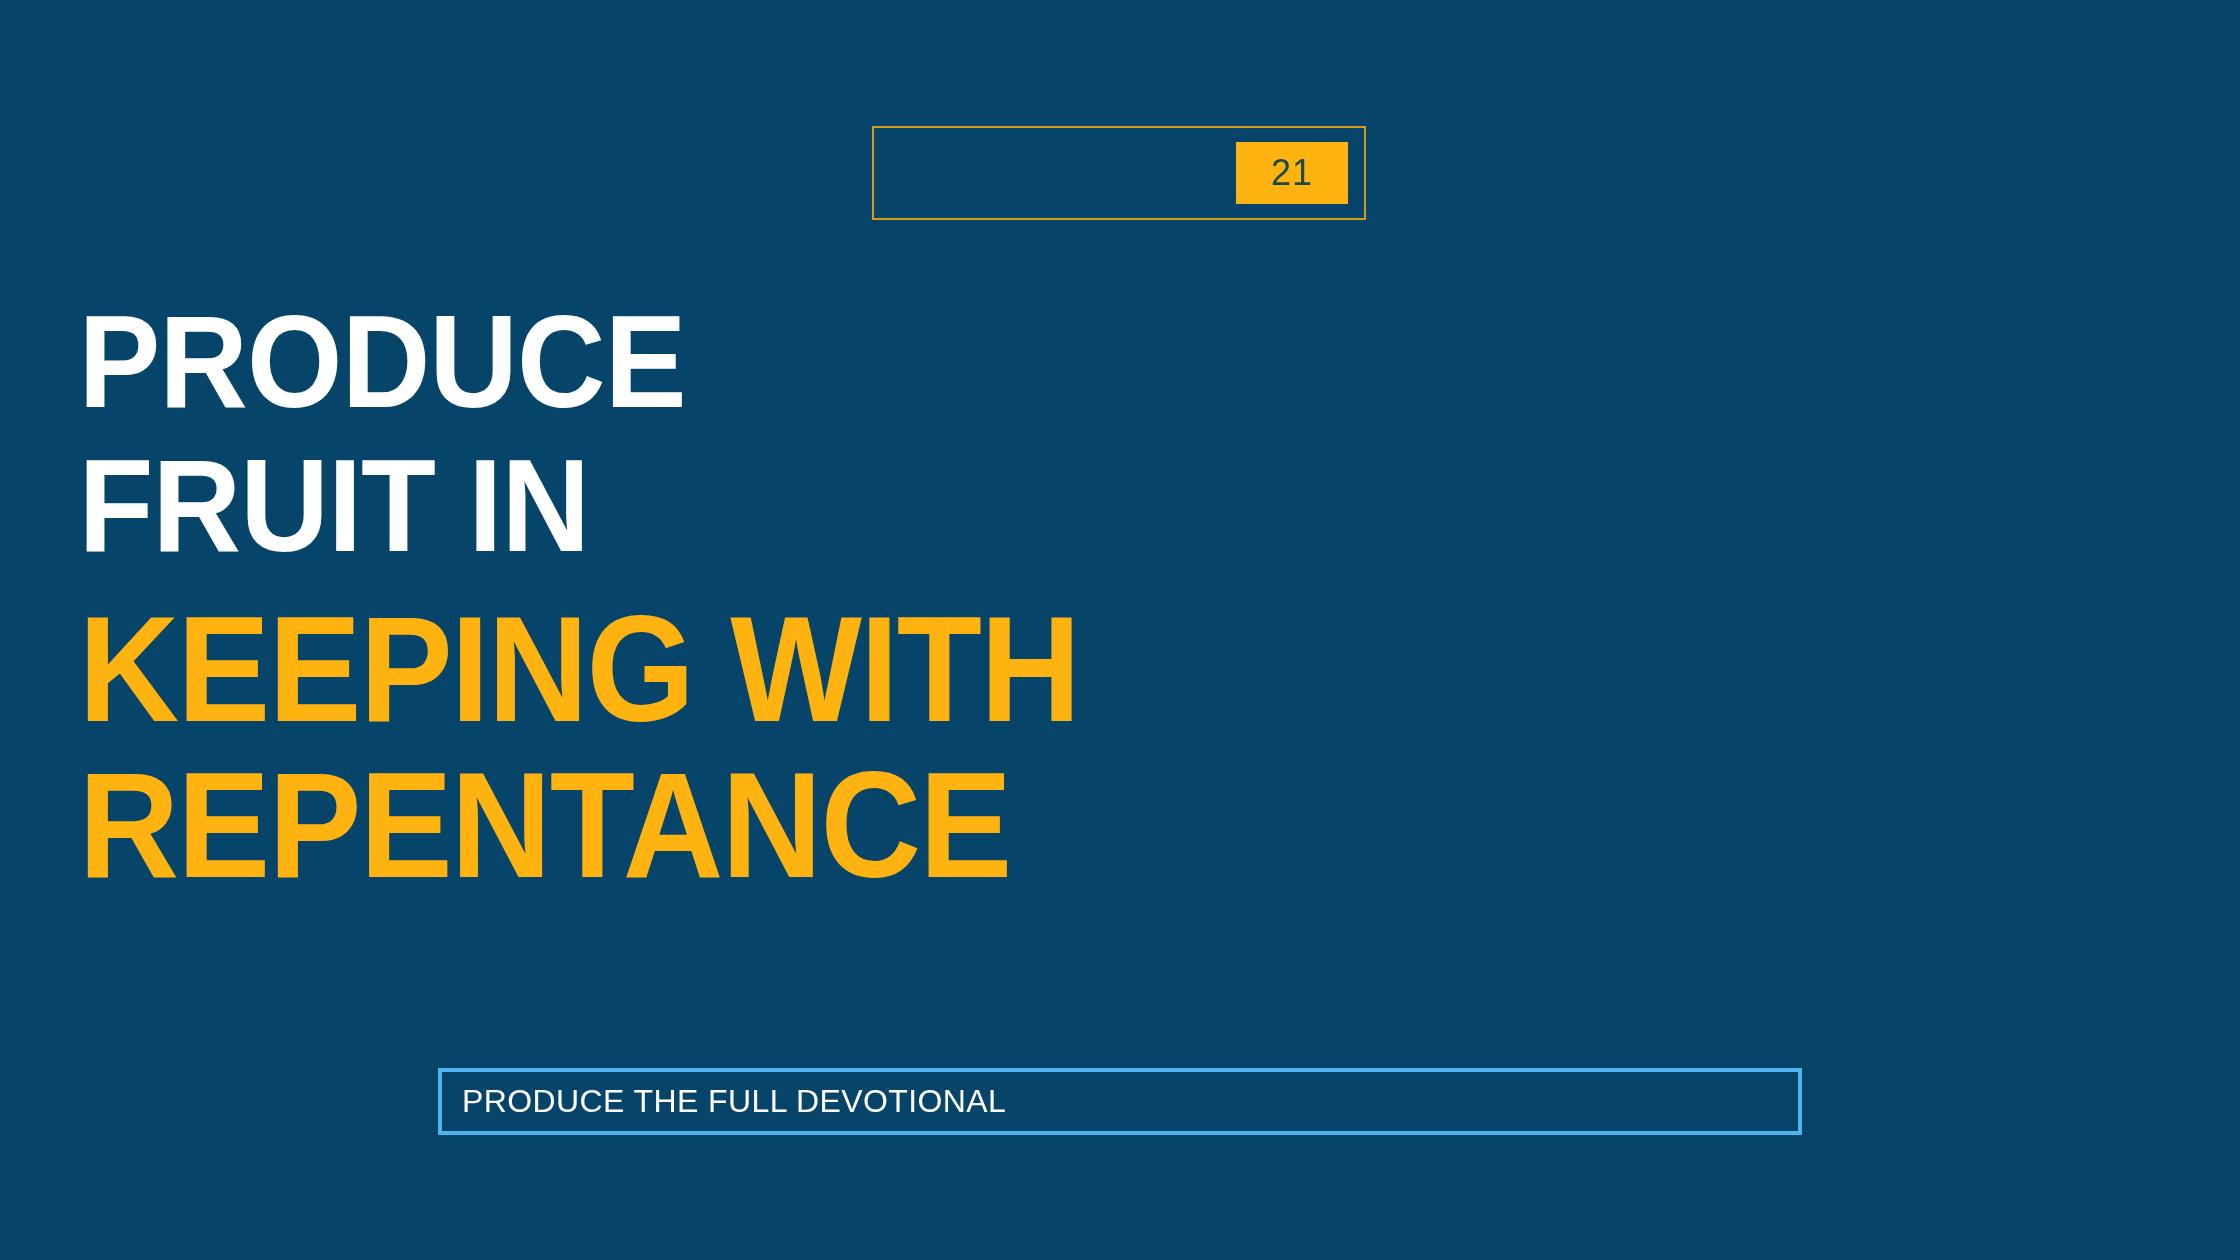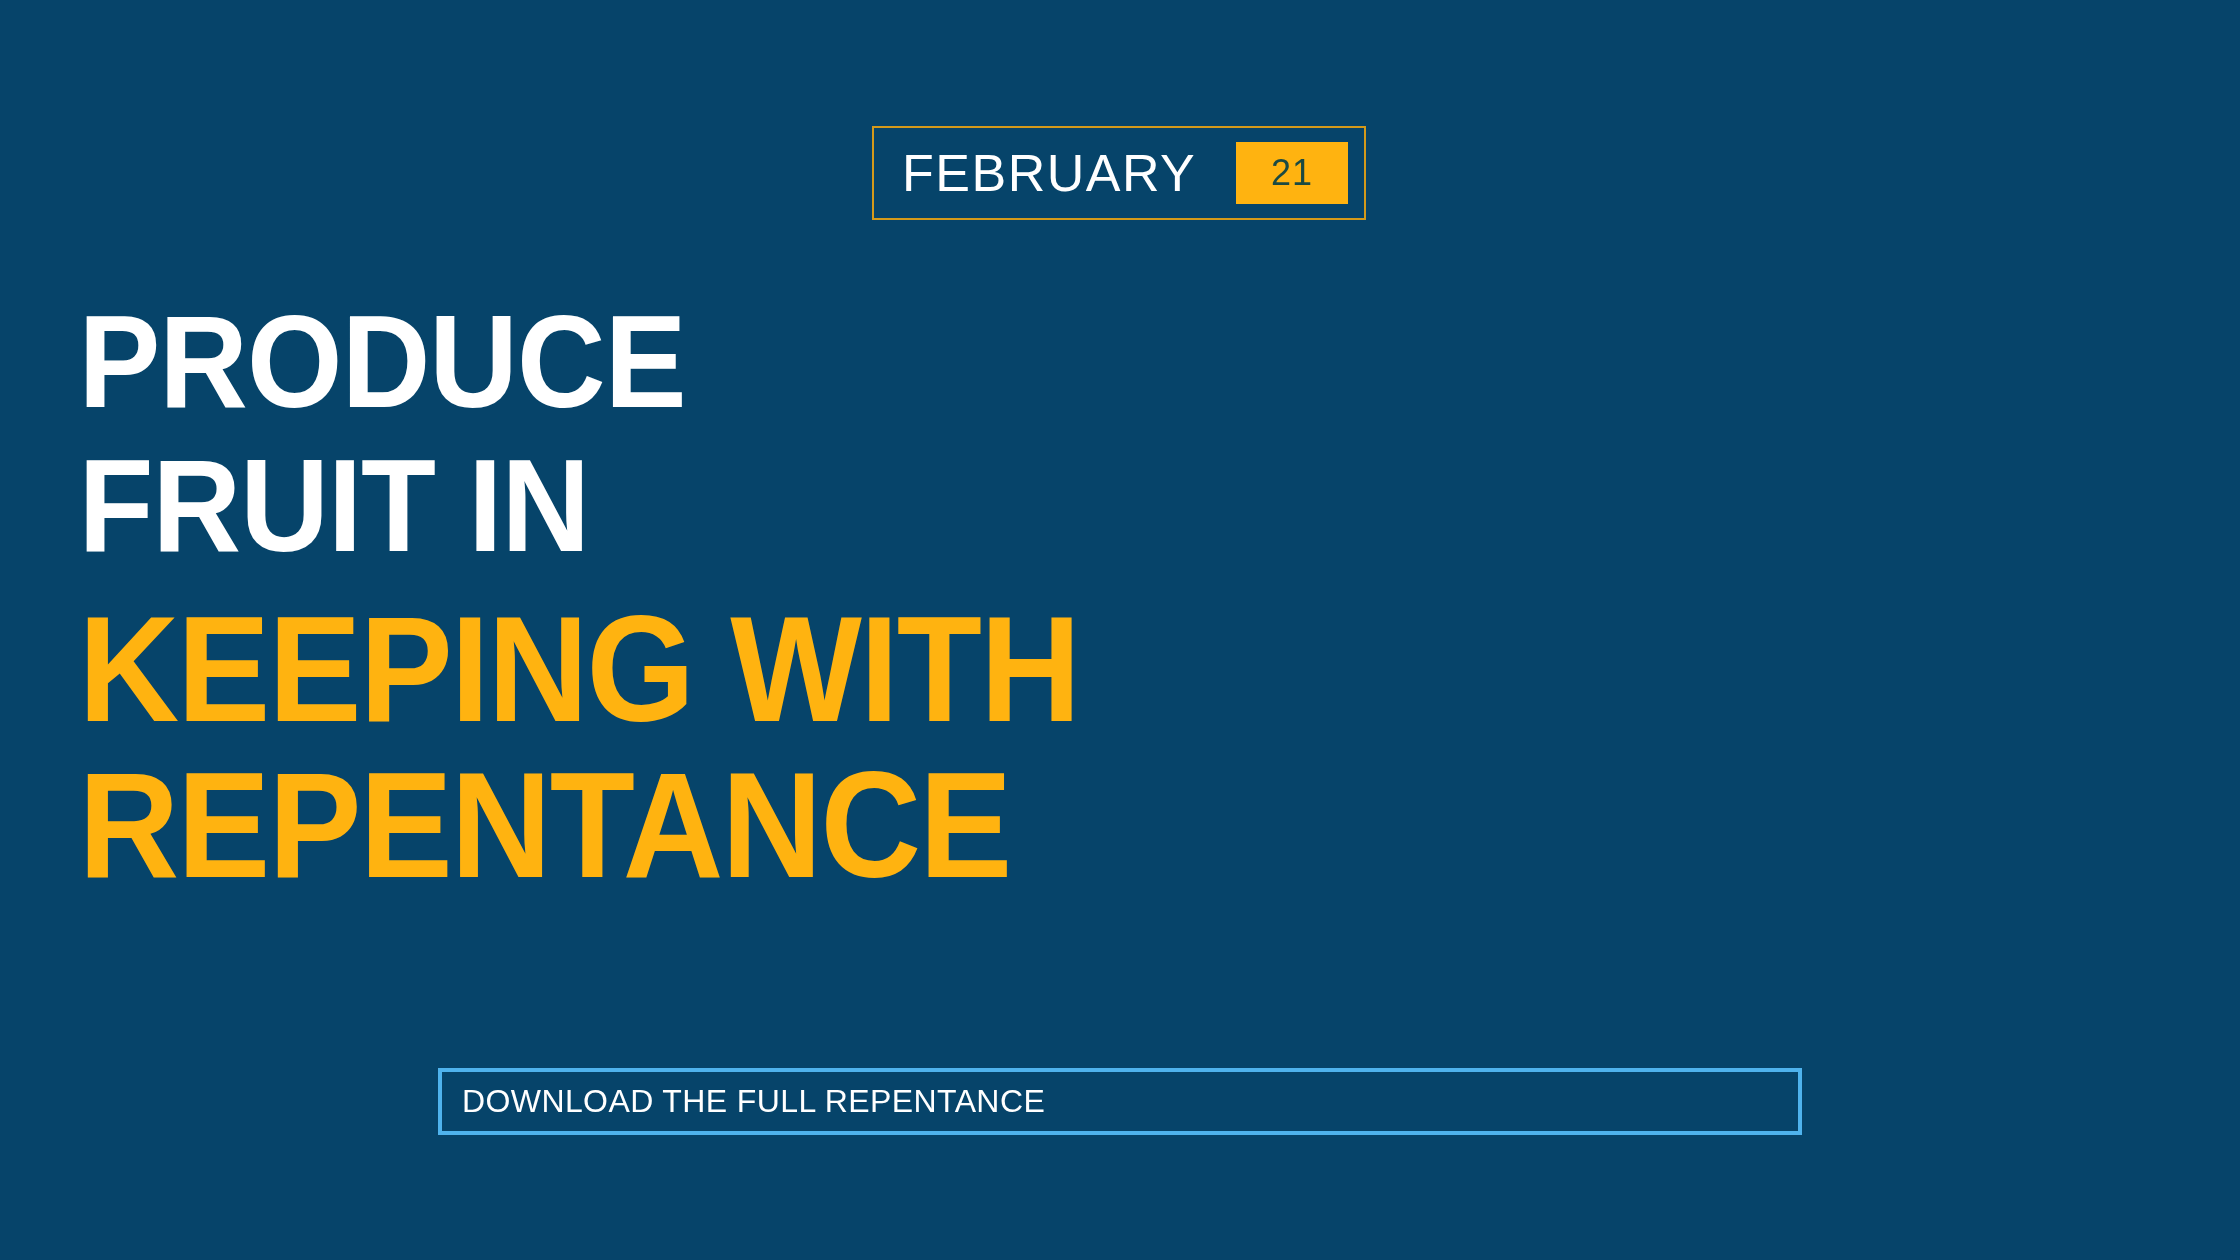--- a/index.html
+++ b/index.html
@@ -137,30 +137,29 @@
     letter-spacing: -0.2px;
     white-space: nowrap;
   }
 </style>
 </head>
 <body>
 
 <div class="slide">
 
   <div class="date-box">
-    <span class="date-month">FEBRUARY</span>
     <span class="date-day-badge">
       <span class="date-day">21</span>
     </span>
   </div>
 
   <div class="headline">
     <span class="headline-line white line-gap-1">PRODUCE</span>
     <span class="headline-line white line-gap-2">FRUIT IN</span>
     <span class="headline-line amber line-gap-3">KEEPING WITH</span>
     <span class="headline-line amber">REPENTANCE</span>
   </div>
 
   <div class="cta-banner">
-    <span class="cta-label">DOWNLOAD THE FULL REPENTANCE</span>
+    <span class="cta-label">PRODUCE THE FULL DEVOTIONAL</span>
   </div>
 
 </div>
 
 </body></html>

